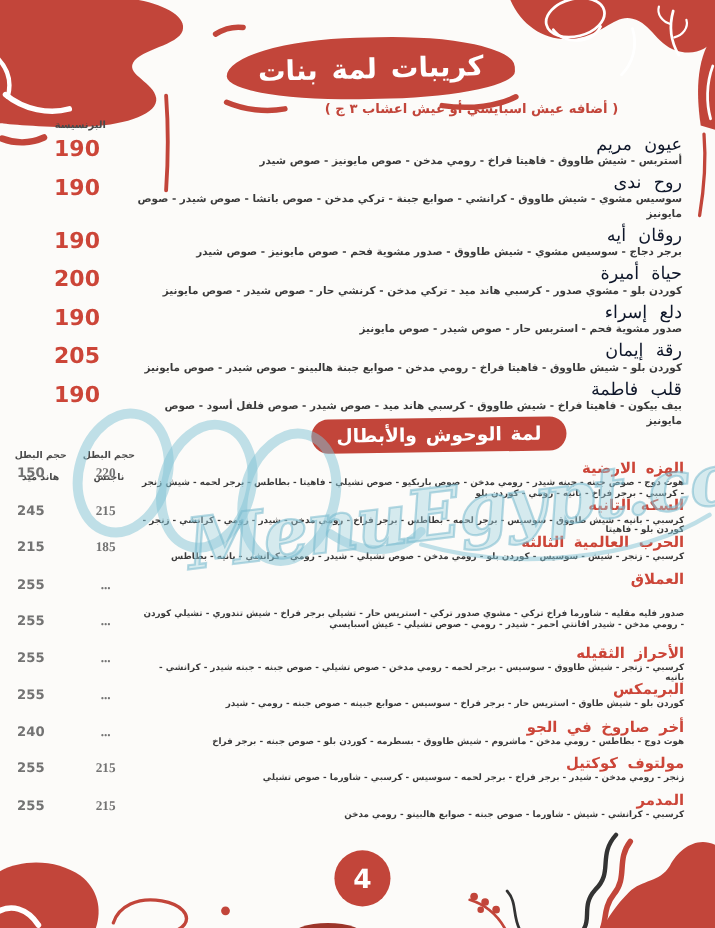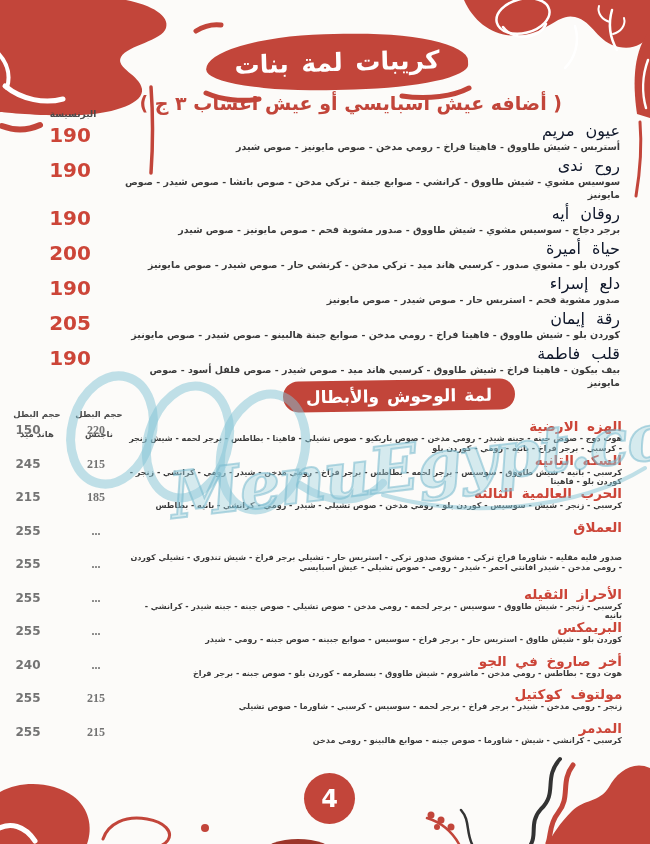--- a/index.html
+++ b/index.html
@@ -13,21 +13,21 @@
   
   .title-badge{
     position:absolute; left:206px; top:34px; width:262px; height:56px;
     background:#c2453a; border-radius:49% 51% 47% 53% / 62% 58% 42% 46%;
     display:flex; align-items:center; justify-content:center;
     transform:rotate(-1.5deg);
     color:#fff; font-weight:bold; font-size:25px; word-spacing:4px; direction:rtl;
   }
   .subtitle{
     position:absolute; top:92px; right:88px;
-    color:#c2453a; font-weight:bold; font-size:19px; direction:rtl;
+    color:#c2453a; font-weight:bold; font-size:12px; direction:rtl;
   }
   .s1-price-header{
     position:absolute; top:109px; left:40px; width:66px; text-align:center;
     font-size:9px; font-weight:bold; color:#4a4a4a; direction:rtl;
   }
   
   .s1-list{position:absolute; top:121px; left:115px; right:30px;}
   .s1-item{position:relative; margin-bottom:3px; direction:rtl; text-align:right;}
   .s1-name{color:#0f172a; font-weight:normal; font-size:16px; line-height:19px; word-spacing:6px;}
   .s1-desc{color:#3b3b3b; font-weight:bold; font-size:9.5px; line-height:13px;text-align:right;}

